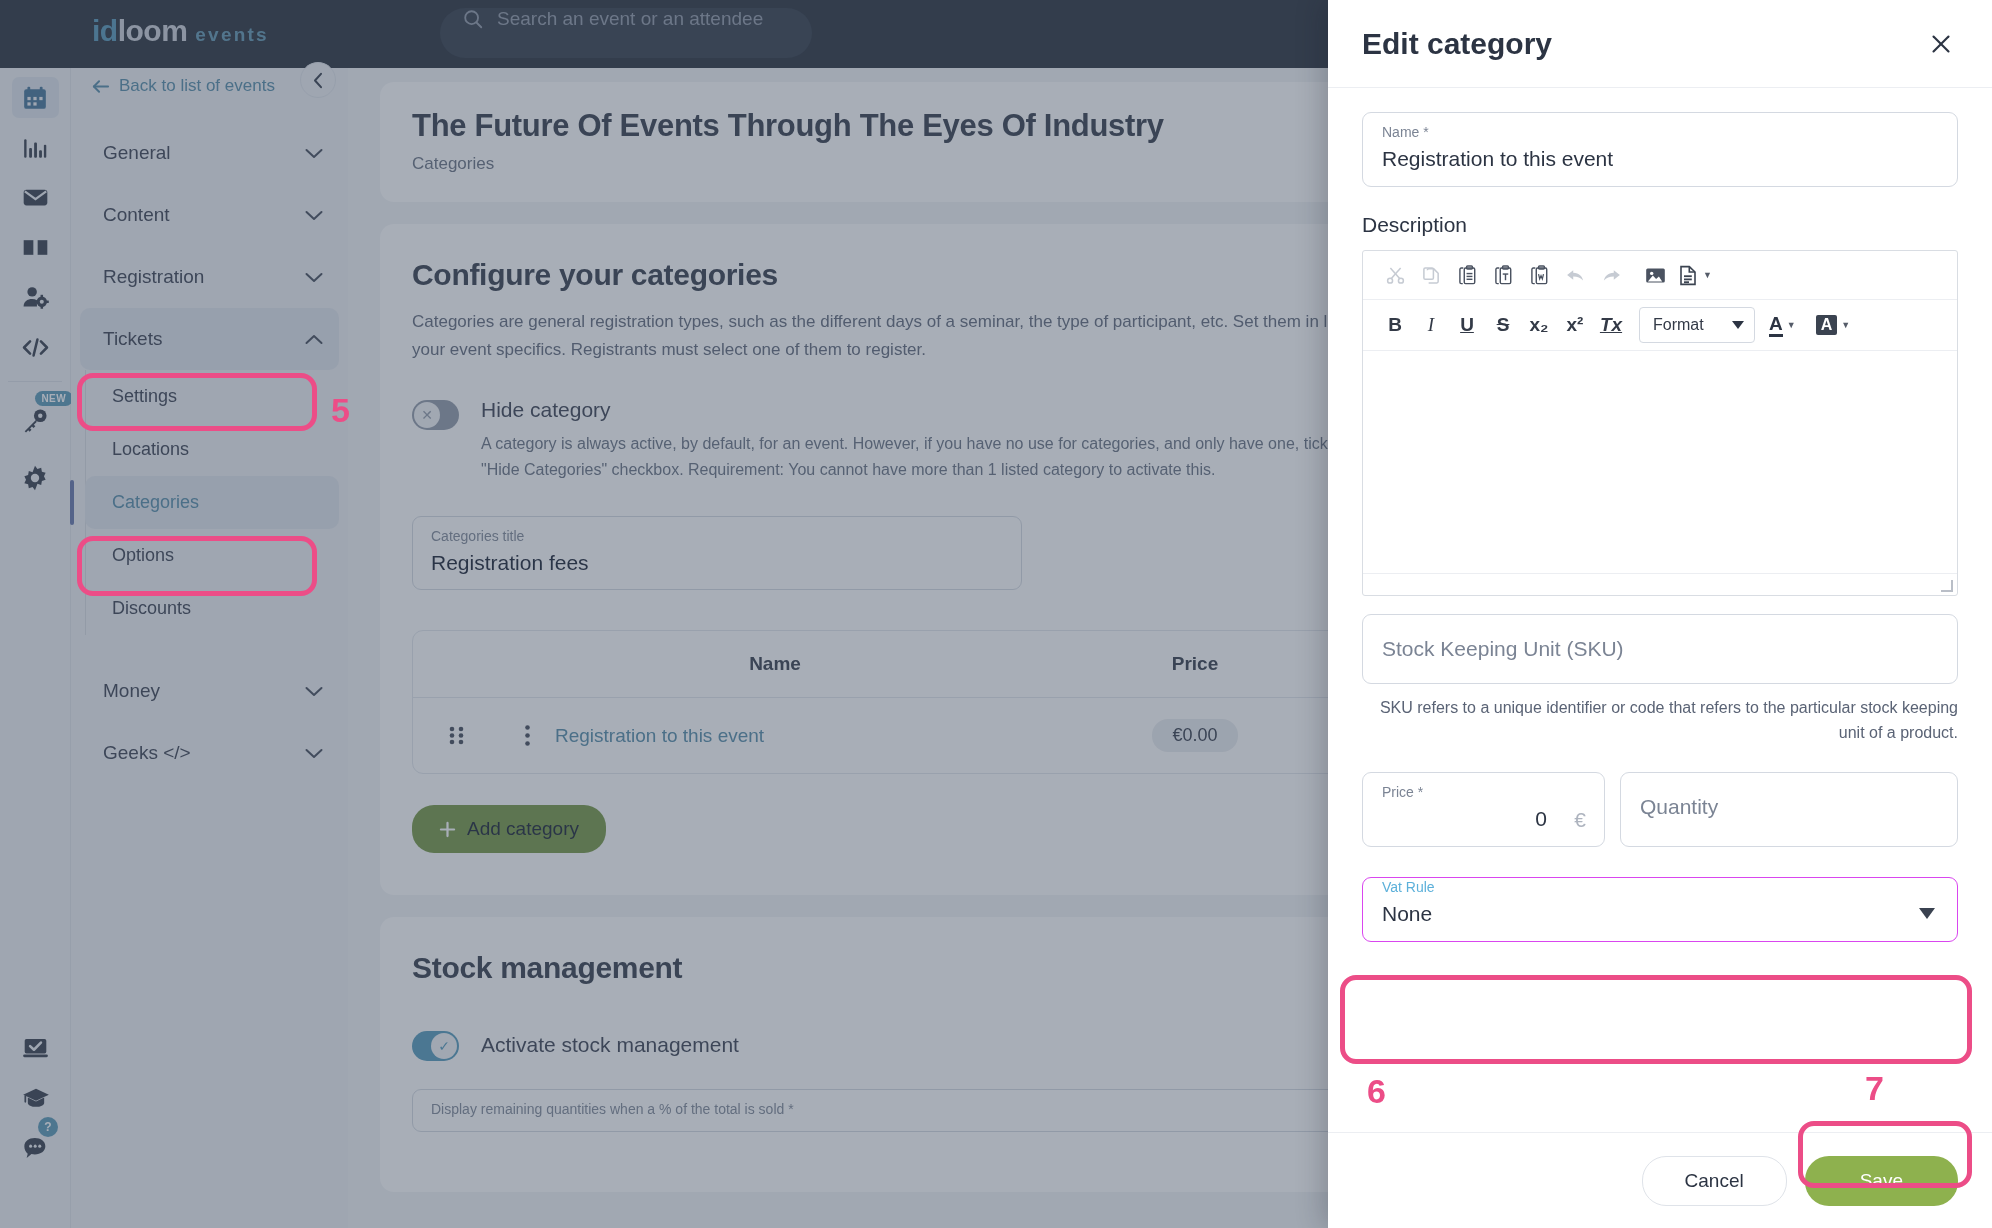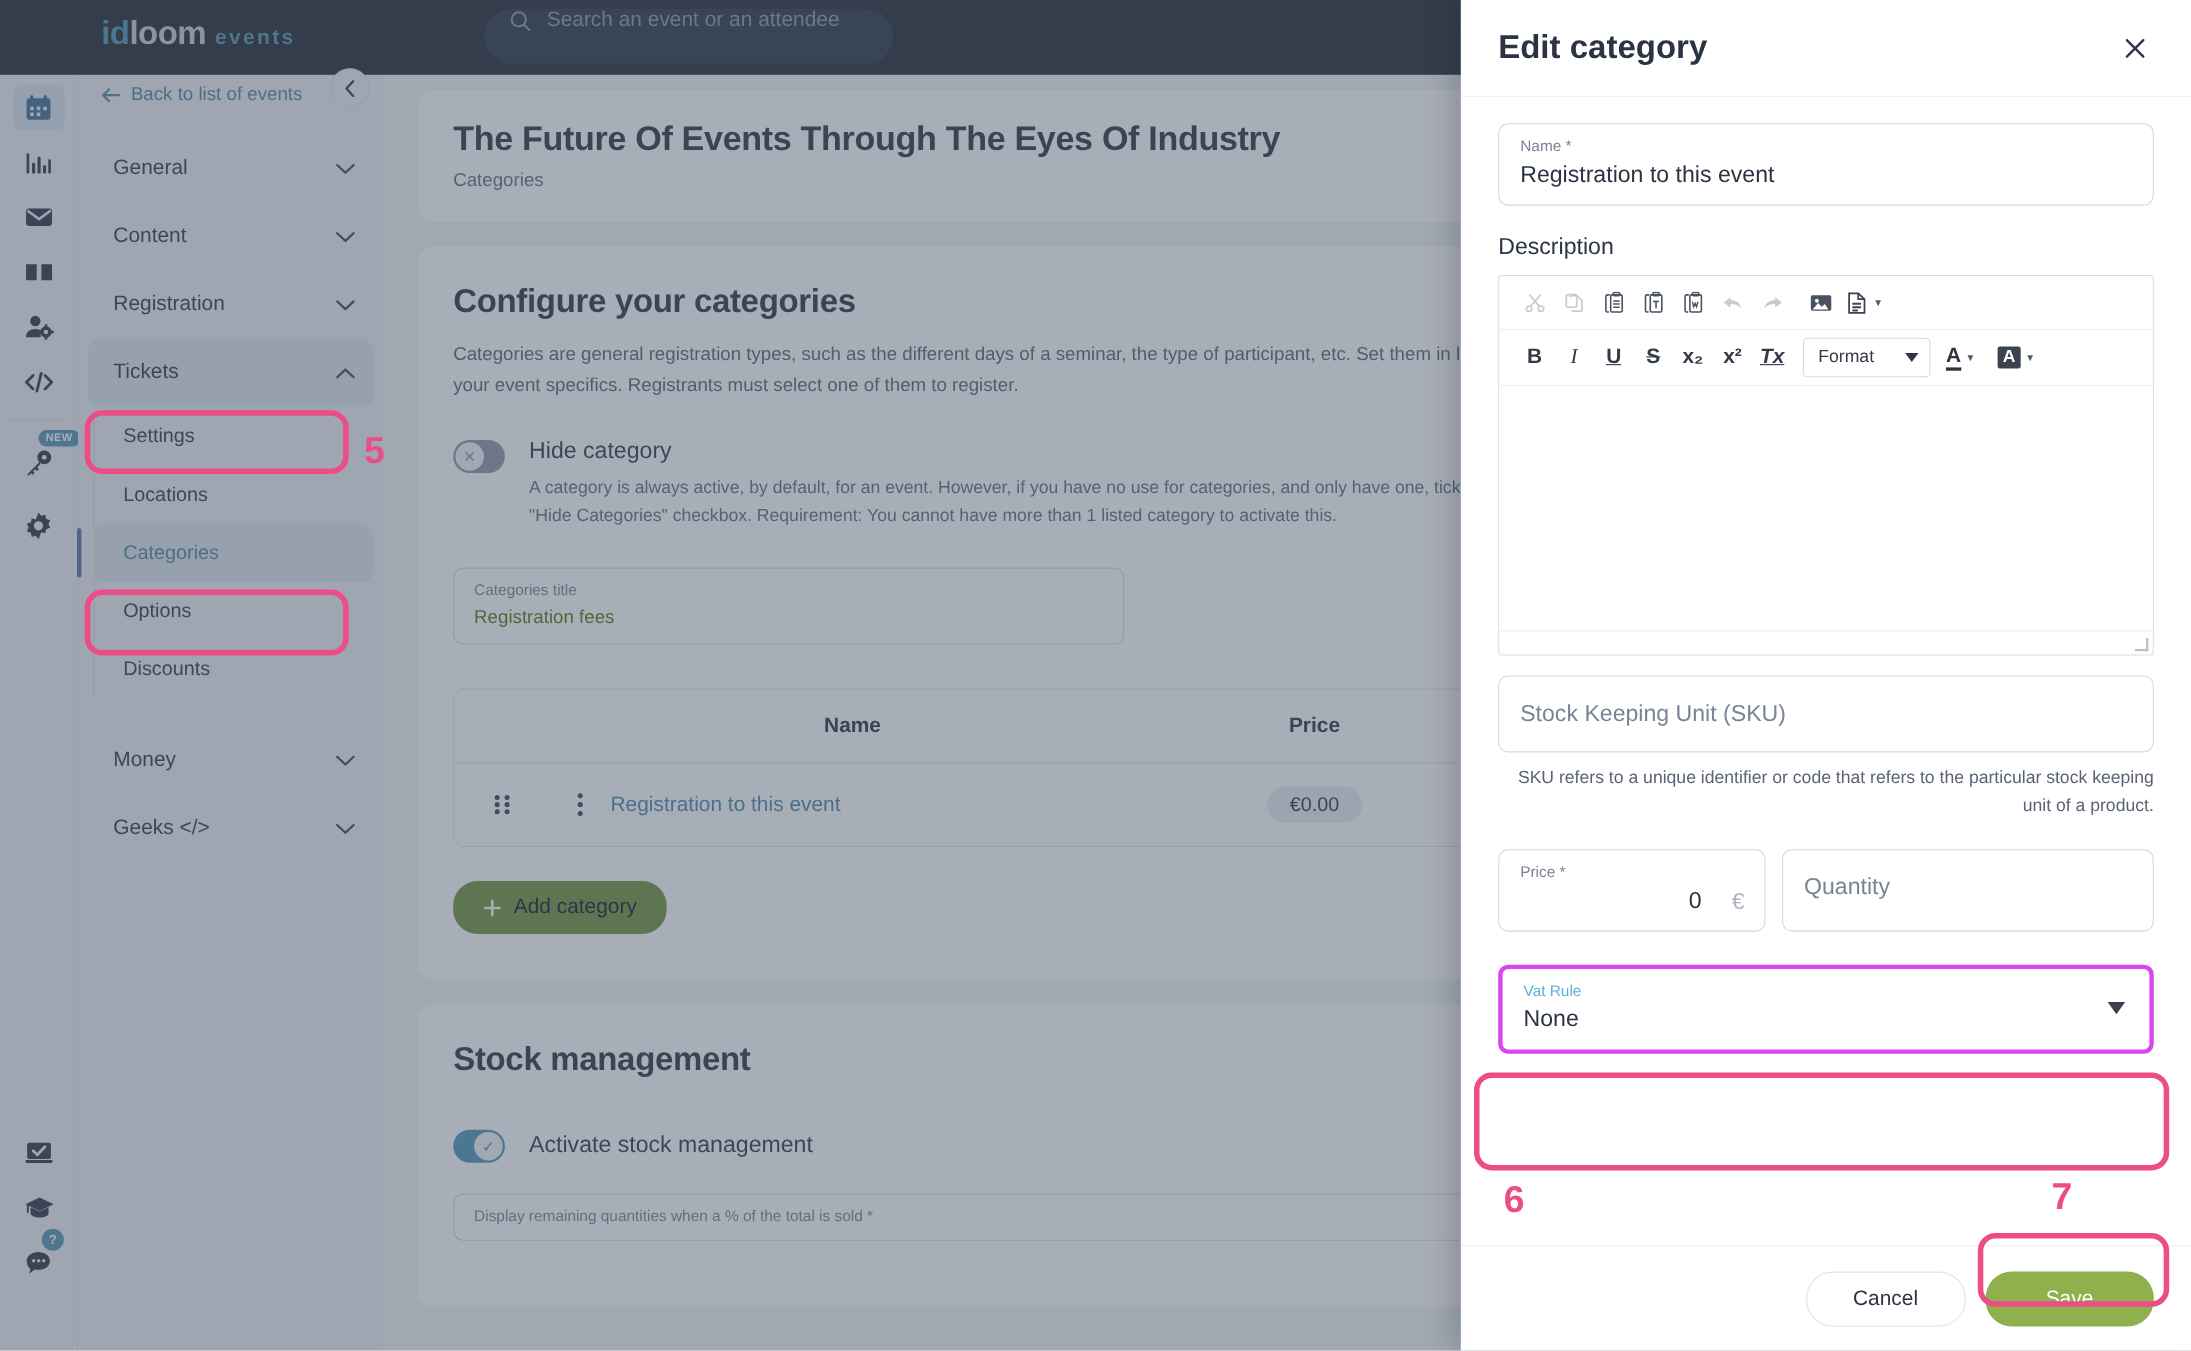--- a/index.html
+++ b/index.html
@@ -173,21 +173,21 @@
   .toggle-txt .t { font-size: 21px; color: #32394a; }
   .toggle-txt .s {
     margin-top: 9px; font-size: 16px; color: #626c7d; line-height: 1.6; max-width: 900px;
   }
   .field {
     margin-top: 34px; border: 1px solid #d4d9e1; border-radius: 9px;
     padding: 11px 18px 14px; max-width: 610px;
     background: #fff;
   }
   .field .lbl { font-size: 14px; color: #7b8494; }
-  .field .val { margin-top: 7px; font-size: 17px; color: #4d7c0f; }
+  .field .val { margin-top: 7px; font-size: 21px; color: #0f172a; }
 
   .tbl {
     margin-top: 40px; border: 1px solid #e2e6ec; border-radius: 11px;
     overflow: hidden; max-width: 1230px;
   }
   .tbl-head { display: flex; padding: 22px 0; }
   .tbl-head .c { font-size: 19px; font-weight: bold; color: #2c3443; text-align: center; }
   .tbl-row {
     display: flex; align-items: center; border-top: 1px solid #e2e6ec;
     padding: 21px 0;
@@ -282,22 +282,22 @@
   .two-col { display: flex; gap: 15px; margin-top: 26px; }
   .d-field.price { width: 243px; position: relative; }
   .d-field.price .num { margin-top: 7px; font-size: 21px; color: #2c3443; text-align: right; padding-right: 38px; }
   .euro { position: absolute; right: 18px; bottom: 14px; color: #aeb4bf; font-size: 21px; }
   .d-field.qty { flex: 1; display: flex; align-items: center; min-height: 74px; }
   .d-field.qty .ph { font-size: 21px; color: #7b8494; }
   .qty-note { text-align: right; margin-top: 10px; font-size: 16px; color: #4a5260; }
 
   .vat-wrap { position: relative; margin-top: 30px; }
   .vat-field {
-    border: 4px solid #d946ef; border-radius: 9px;
-    padding: 11px 19px 15px; position: relative;
+    border: 1px solid #d946ef; border-radius: 9px;
+    padding: 1px 19px 15px; position: relative;
   }
   .vat-field .lbl { font-size: 14px; color: #5cb0da; }
   .vat-field .val { margin-top: 7px; font-size: 21px; color: #2c3443; }
   .vat-caret {
     position: absolute; right: 22px; top: 30px;
     width: 0; height: 0;
     border-left: 8px solid transparent; border-right: 8px solid transparent;
     border-top: 11px solid #3a4250;
   }
 

